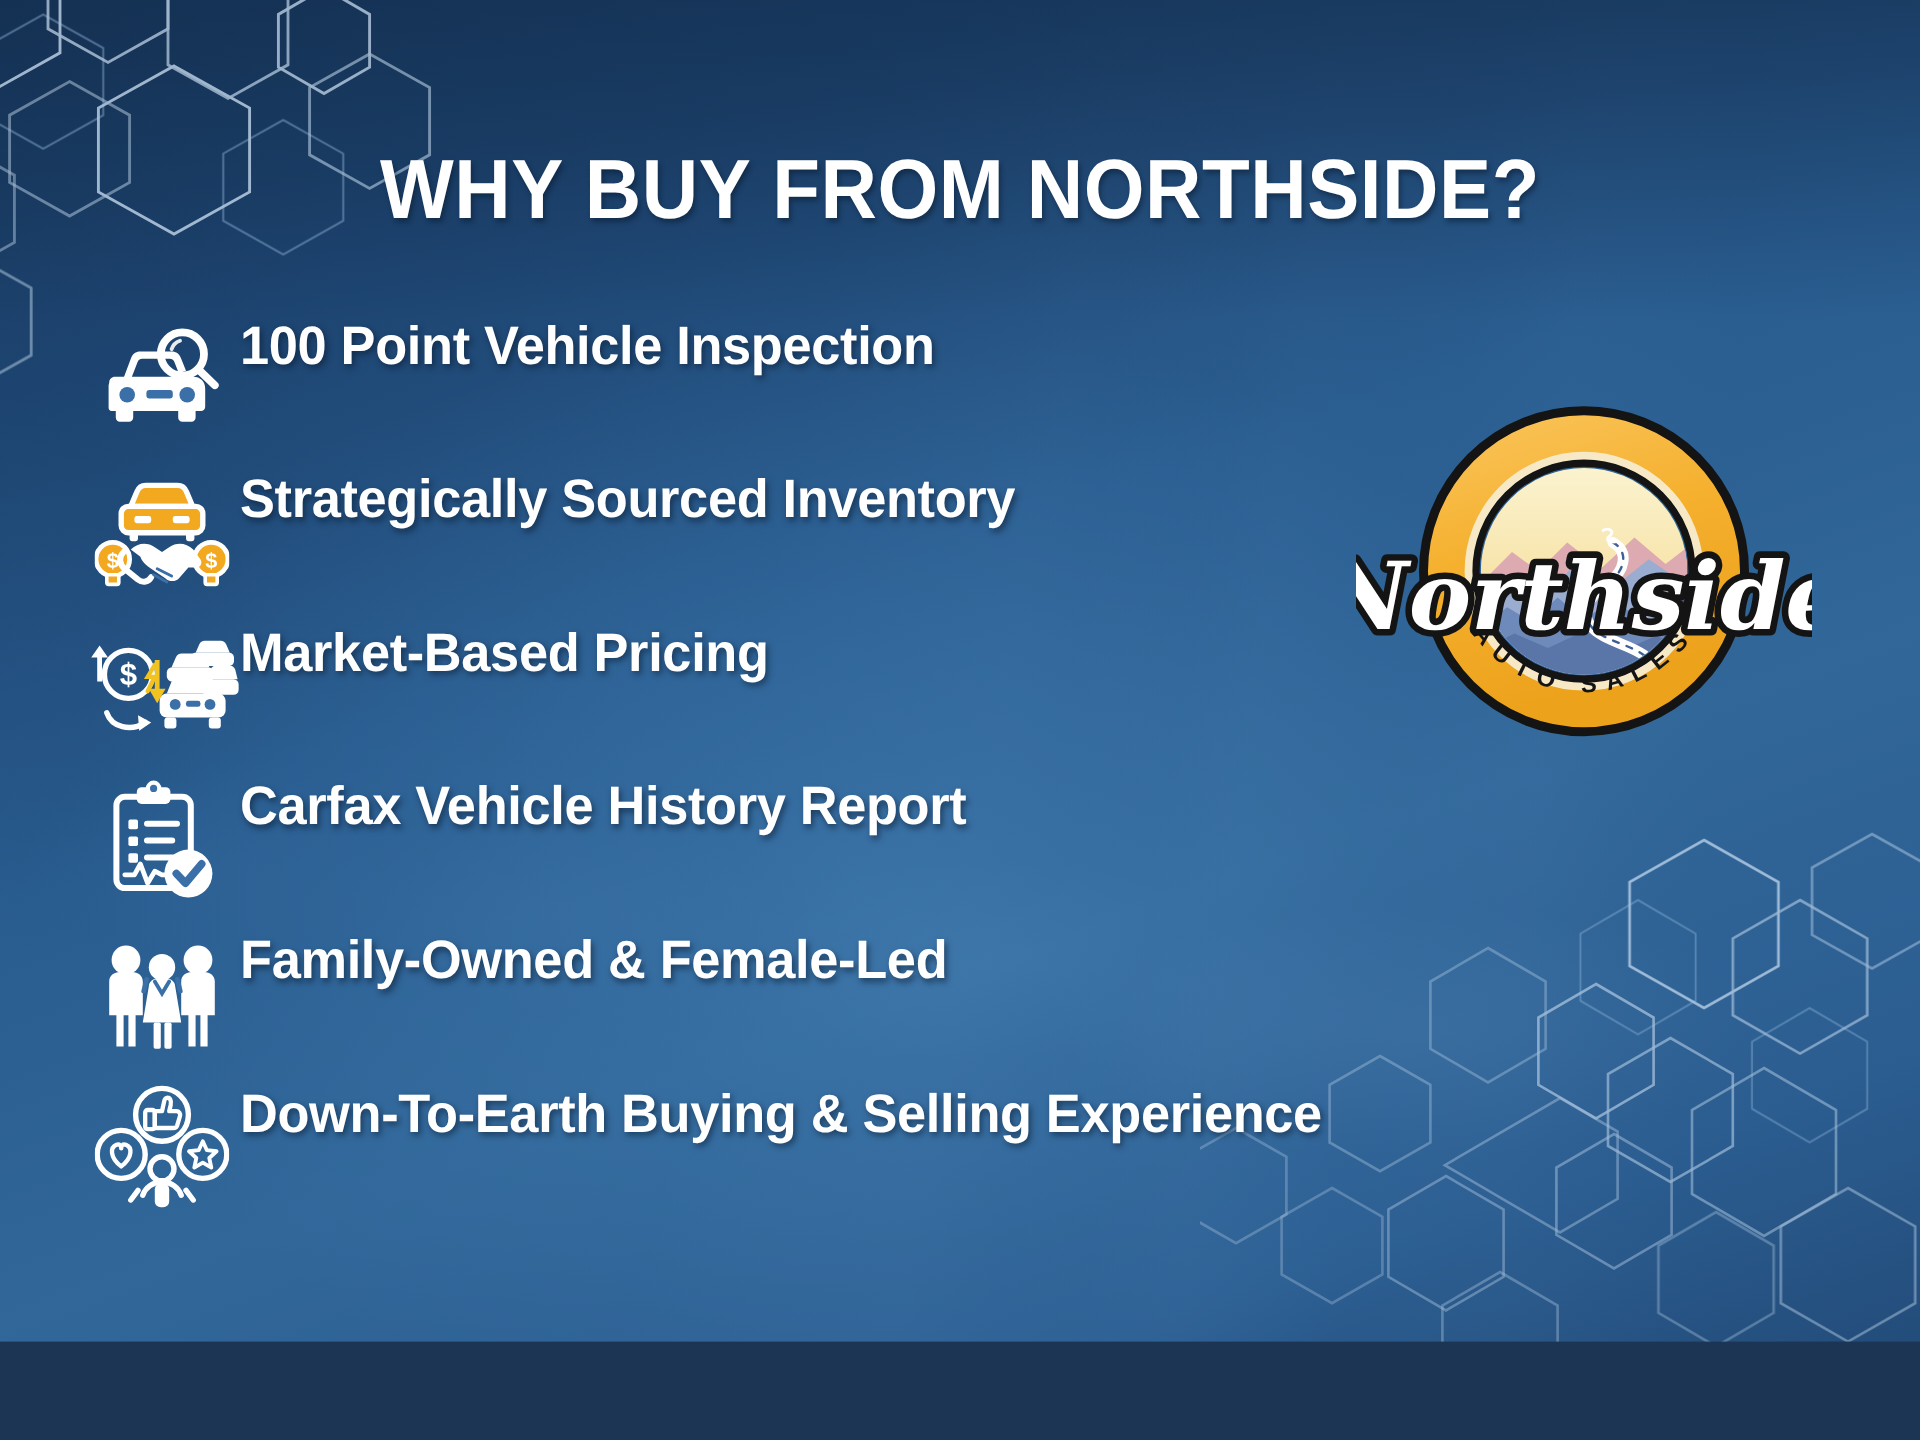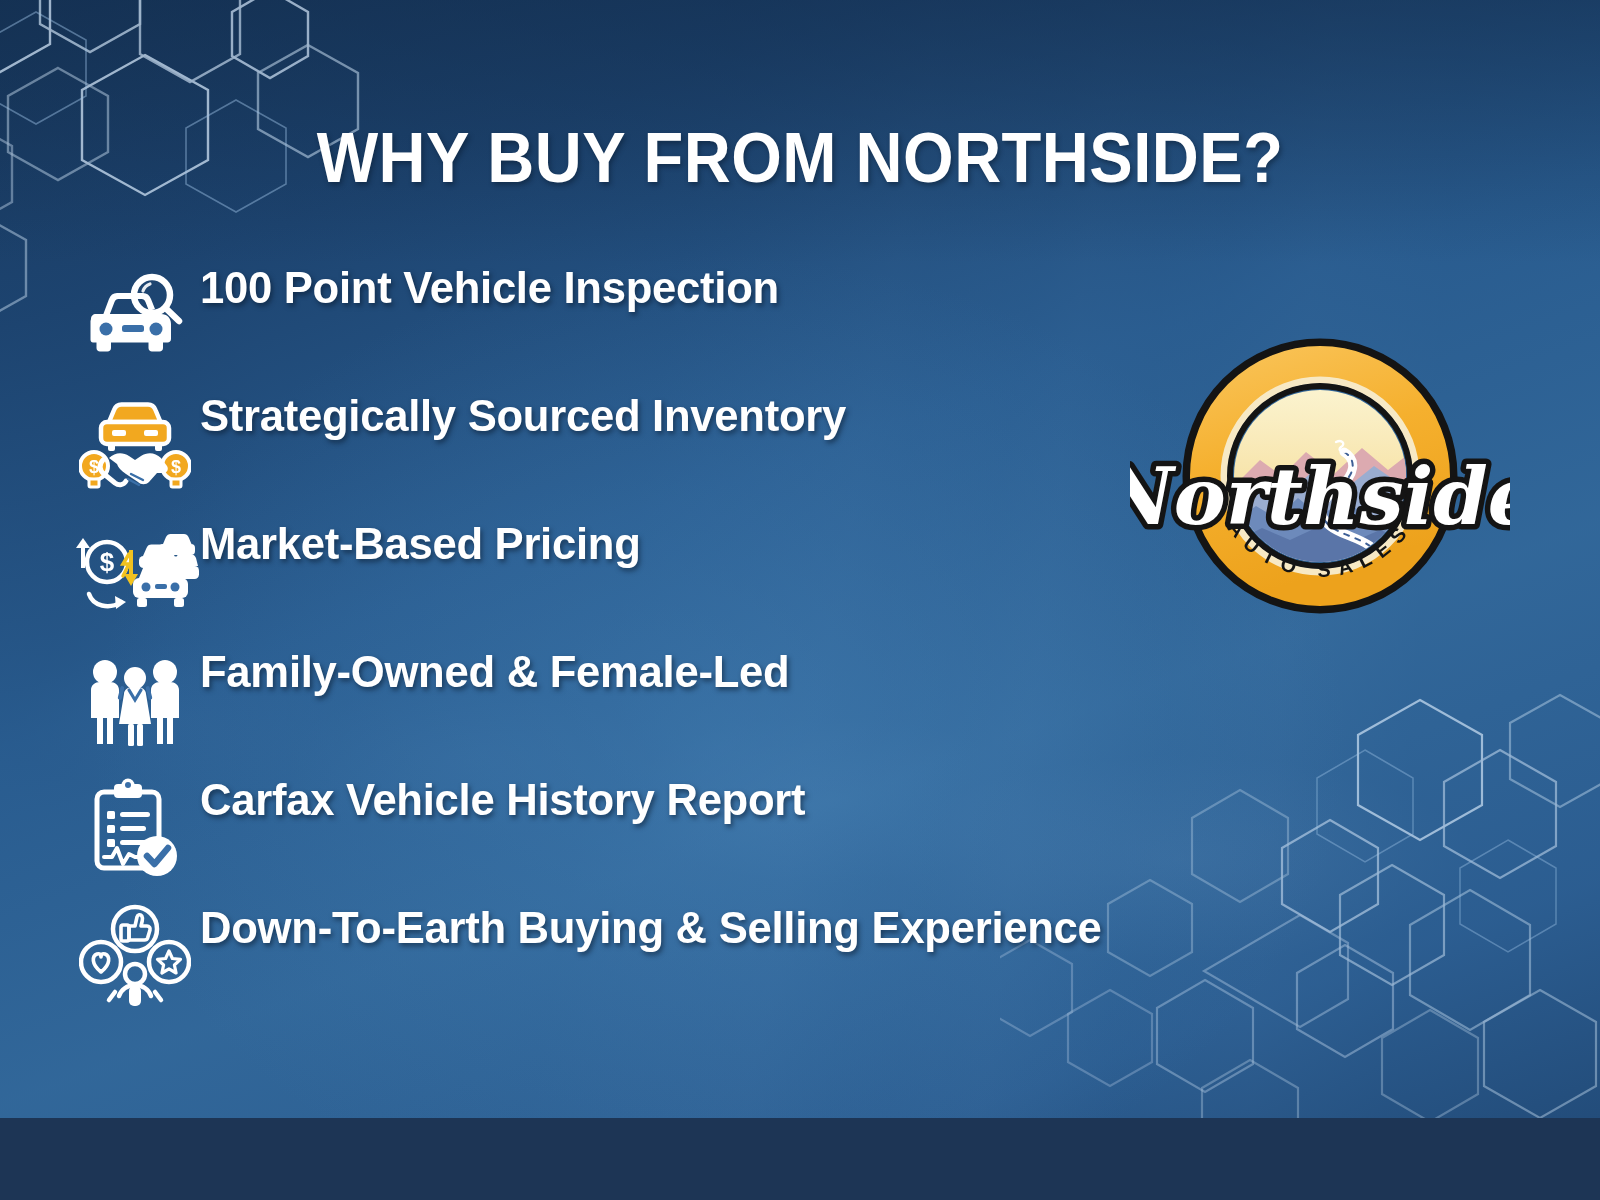--- a/index.html
+++ b/index.html
@@ -273,46 +273,20 @@
             <circle cx="104" cy="63" r="4.5"></circle>
             <rect x="84" y="60" width="12" height="5" rx="2"></rect>
           </g>
         </svg>
       </div>
       <div class="benefit-label">Market-Based Pricing</div>
     </div>
 
     <div class="benefit-row">
       <div class="benefit-icon">
-        <svg width="104" height="96" viewBox="0 0 104 96">
-          <g fill="#ffffff">
-
-            <circle cx="22" cy="20" r="12"></circle>
-            <path d="M8 38 C8 33 12 30 17 30 L27 30 C32 30 36 33 36 38 L36 66 L30 66 L30 92 L24 92 L24 66 L20 66 L20 92 L14 92 L14 66 L8 66 Z"></path>
-
-            <circle cx="82" cy="20" r="12"></circle>
-            <path d="M68 38 C68 33 72 30 77 30 L87 30 C92 30 96 33 96 38 L96 66 L90 66 L90 92 L84 92 L84 66 L80 66 L80 92 L74 92 L74 66 L68 66 Z"></path>
-
-            <circle cx="52" cy="26" r="11"></circle>
-            <path d="M41 42 C41 38 45 35 49 35 L55 35 C59 35 63 38 63 42 L68 72 L36 72 Z"></path>
-            <rect x="45" y="72" width="6" height="22" rx="1.5"></rect>
-            <rect x="54" y="72" width="6" height="22" rx="1.5"></rect>
-          </g>
-          <path d="M46 38 L52 48 L58 38" fill="none" stroke="#3a6fa8" stroke-width="3.2" stroke-linecap="round"></path>
-          <g fill="#3a6fa8">
-            <rect x="36" y="34" width="4" height="14" rx="2" transform="rotate(14 38 41)"></rect>
-            <rect x="64" y="34" width="4" height="14" rx="2" transform="rotate(-14 66 41)"></rect>
-          </g>
-        </svg>
-      </div>
-      <div class="benefit-label">Family-Owned &amp; Female-Led</div>
-    </div>
-
-    <div class="benefit-row">
-      <div class="benefit-icon">
         <svg width="96" height="100" viewBox="0 0 96 100">
           <g fill="none" stroke="#ffffff" stroke-width="5">
             <rect x="10" y="14" width="62" height="76" rx="7"></rect>
           </g>
           <g fill="#ffffff">
             <rect x="27" y="6" width="28" height="14" rx="4"></rect>
             <circle cx="41" cy="7" r="6.5"></circle>
           </g>
           <circle cx="41" cy="7" r="3" fill="#3a6fa8"></circle>
           <g fill="#ffffff">
@@ -322,20 +296,46 @@
             <rect x="33" y="34" width="30" height="5" rx="2.5"></rect>
             <rect x="33" y="48" width="26" height="5" rx="2.5"></rect>
             <rect x="33" y="62" width="30" height="5" rx="2.5"></rect>
           </g>
           <path d="M17 79 L25 79 L30 70 L36 86 L42 76 L48 79 L62 79" fill="none" stroke="#ffffff" stroke-width="4" stroke-linecap="round" stroke-linejoin="round"></path>
           <circle cx="70" cy="78" r="20" fill="#ffffff"></circle>
           <path d="M60 78 L67.5 86 L81 70" fill="none" stroke="#3a6fa8" stroke-width="6.5" stroke-linecap="round" stroke-linejoin="round"></path>
         </svg>
       </div>
       <div class="benefit-label">Carfax Vehicle History Report</div>
+    </div>
+
+    <div class="benefit-row">
+      <div class="benefit-icon">
+        <svg width="104" height="96" viewBox="0 0 104 96">
+          <g fill="#ffffff">
+
+            <circle cx="22" cy="20" r="12"></circle>
+            <path d="M8 38 C8 33 12 30 17 30 L27 30 C32 30 36 33 36 38 L36 66 L30 66 L30 92 L24 92 L24 66 L20 66 L20 92 L14 92 L14 66 L8 66 Z"></path>
+
+            <circle cx="82" cy="20" r="12"></circle>
+            <path d="M68 38 C68 33 72 30 77 30 L87 30 C92 30 96 33 96 38 L96 66 L90 66 L90 92 L84 92 L84 66 L80 66 L80 92 L74 92 L74 66 L68 66 Z"></path>
+
+            <circle cx="52" cy="26" r="11"></circle>
+            <path d="M41 42 C41 38 45 35 49 35 L55 35 C59 35 63 38 63 42 L68 72 L36 72 Z"></path>
+            <rect x="45" y="72" width="6" height="22" rx="1.5"></rect>
+            <rect x="54" y="72" width="6" height="22" rx="1.5"></rect>
+          </g>
+          <path d="M46 38 L52 48 L58 38" fill="none" stroke="#3a6fa8" stroke-width="3.2" stroke-linecap="round"></path>
+          <g fill="#3a6fa8">
+            <rect x="36" y="34" width="4" height="14" rx="2" transform="rotate(14 38 41)"></rect>
+            <rect x="64" y="34" width="4" height="14" rx="2" transform="rotate(-14 66 41)"></rect>
+          </g>
+        </svg>
+      </div>
+      <div class="benefit-label">Family-Owned &amp; Female-Led</div>
     </div>
 
     <div class="benefit-row">
       <div class="benefit-icon">
         <svg width="112" height="104" viewBox="0 0 112 104">
 
           <circle cx="56" cy="25" r="22" fill="none" stroke="#ffffff" stroke-width="4.5"></circle>
           <g fill="none" stroke="#ffffff" stroke-width="3.6" stroke-linejoin="round">
             <path d="M50 36 L50 22 L56 22 L58 13 C58.6 10.5 61.5 10 62.8 12 C63.6 13.3 63.6 15 63.2 17 L62 22 L68 22 C70.2 22 71.6 24 71 26 L68.6 34 C68.1 35.5 66.8 36 65.4 36 Z"></path>
             <rect x="42" y="21" width="8" height="16" rx="2"></rect>

